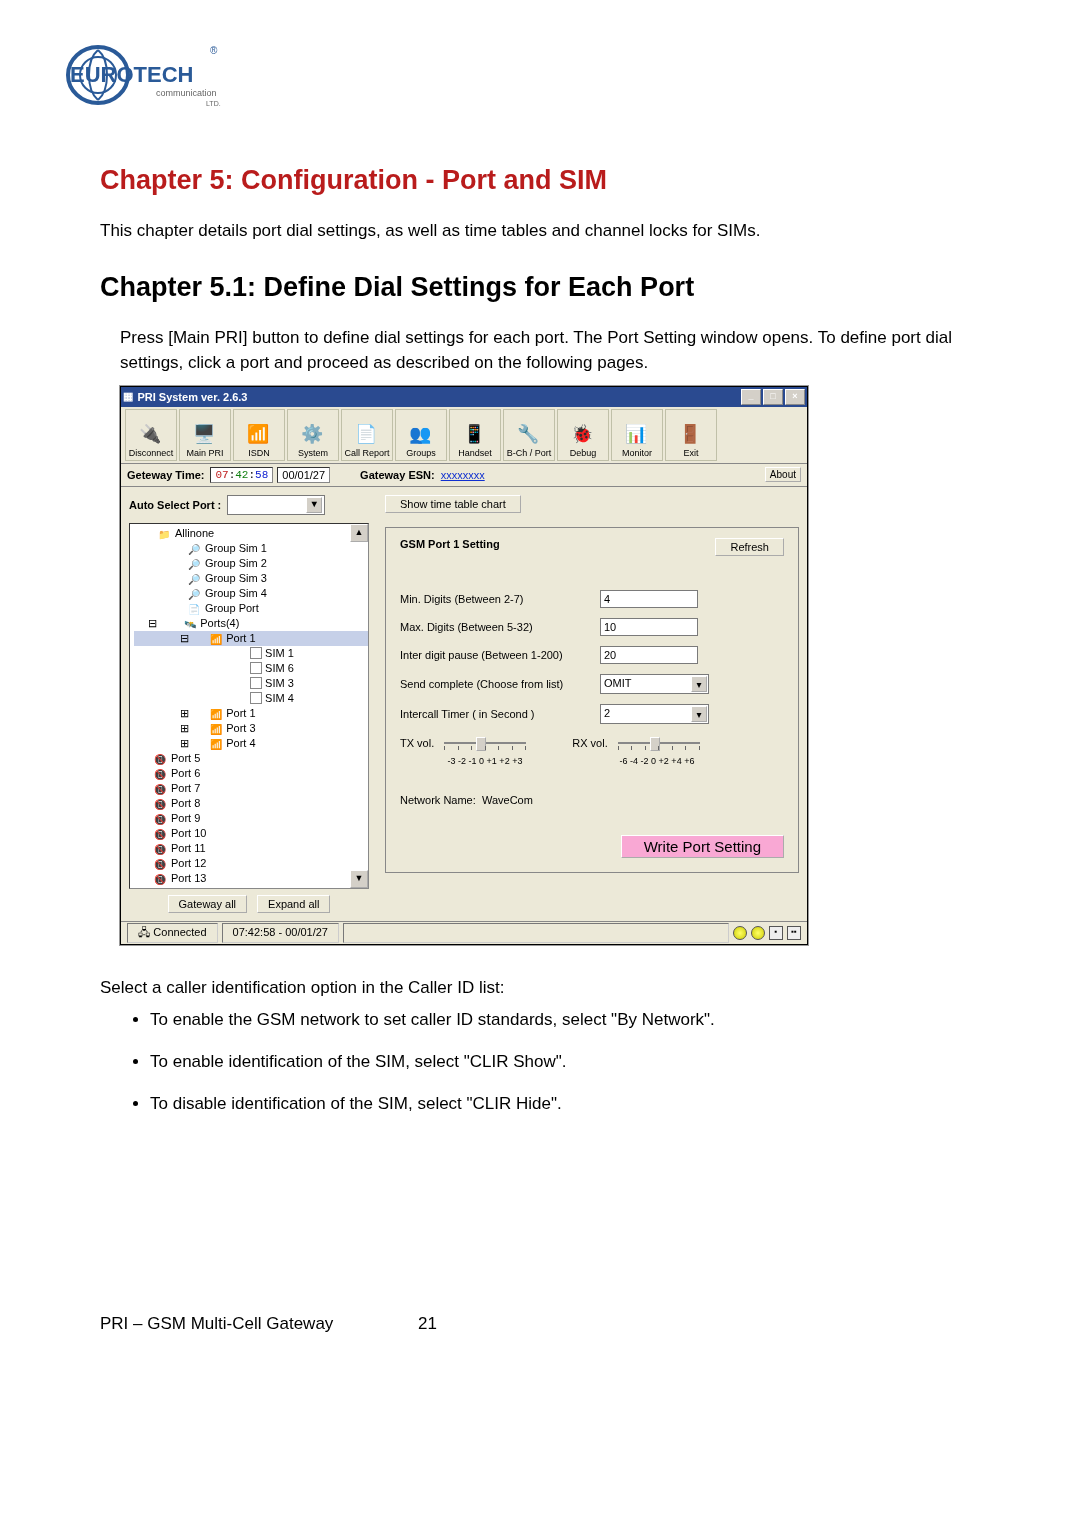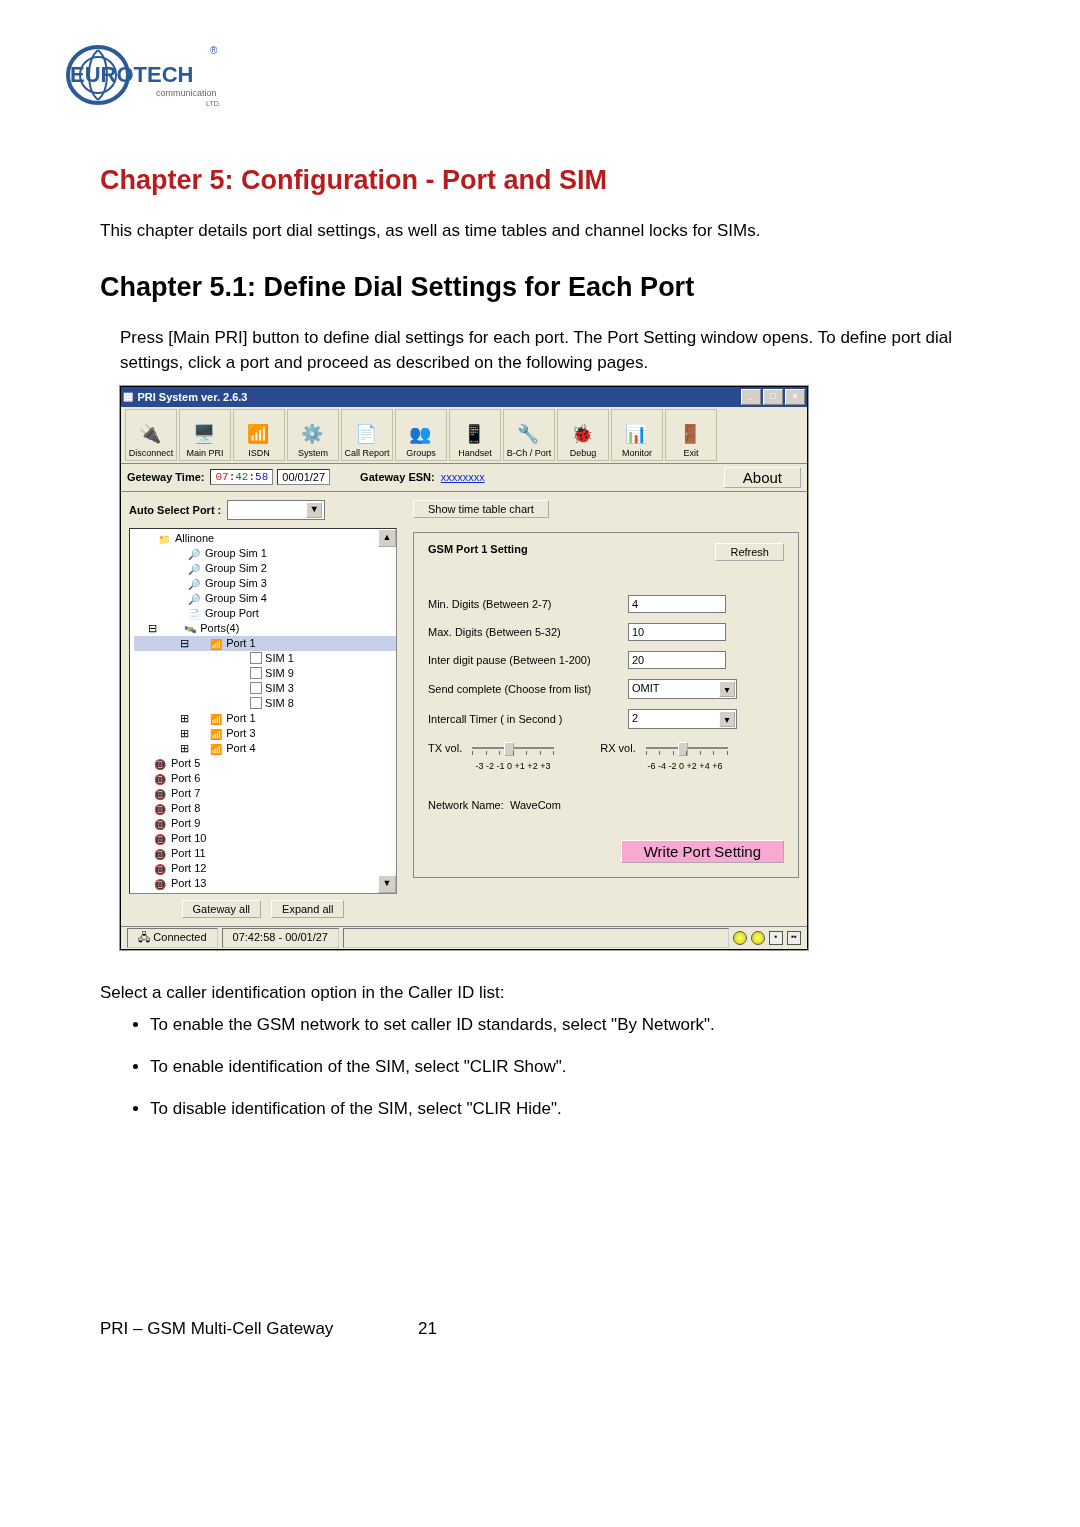--- a/index.html
+++ b/index.html
@@ -141,32 +141,32 @@
     background: #fff;
     border: 1px inset #888;
     padding: 1px 4px;
     margin-right: 30px;
   }
   .bar2 .esnval { color: #1030d0; text-decoration: underline; }
   .about-btn {
     margin-left: auto;
     border: 1px outset #fff;
     background: #ece9d8;
-    padding: 1px 18px;
-    font-size: 15px;
+    padding: 1px 4px;
+    font-size: 10px;
     cursor: pointer;
   }
   .app-body {
     display: flex;
     padding: 8px;
     gap: 8px;
     background: #ece9d8;
   }
   .left-panel {
-    width: 268px;
+    width: 240px;
   }
   .auto-row {
     display: flex;
     align-items: center;
     margin-bottom: 8px;
     font-weight: bold;
     font-size: 11px;
   }
   .combo {
     border: 1px solid #7a7a7a;
@@ -501,23 +501,23 @@
           <div class="scroll-up">▲</div>
           <div class="tree-item"><span class="ind" style="width:24px;"></span><span class="ic ic-folder">📁</span><span>Allinone</span></div>
           <div class="tree-item"><span class="ind" style="width:54px;"></span><span class="ic ic-red">🔎</span><span>Group Sim 1</span></div>
           <div class="tree-item"><span class="ind" style="width:54px;"></span><span class="ic ic-red">🔎</span><span>Group Sim 2</span></div>
           <div class="tree-item"><span class="ind" style="width:54px;"></span><span class="ic ic-red">🔎</span><span>Group Sim 3</span></div>
           <div class="tree-item"><span class="ind" style="width:54px;"></span><span class="ic ic-red">🔎</span><span>Group Sim 4</span></div>
           <div class="tree-item"><span class="ind" style="width:54px;"></span><span class="ic ic-blue">📄</span><span>Group Port</span></div>
           <div class="tree-item"><span class="ind" style="width:14px;"></span>⊟<span class="ind" style="width:26px;"></span><span class="ic">🛰️</span><span>Ports(4)</span></div>
           <div class="tree-item tree-sel"><span class="ind" style="width:46px;"></span>⊟<span class="ind" style="width:20px;"></span><span class="ic ic-blue">📶</span><span>Port 1</span></div>
           <div class="tree-item"><span class="ind" style="width:116px;"></span><span class="ic-sim"></span>&nbsp;<span>SIM 1</span></div>
-          <div class="tree-item"><span class="ind" style="width:116px;"></span><span class="ic-sim"></span>&nbsp;<span>SIM 9</span></div>
+          <div class="tree-item"><span class="ind" style="width:116px;"></span><span class="ic-sim"></span>&nbsp;<span>SIM 6</span></div>
           <div class="tree-item"><span class="ind" style="width:116px;"></span><span class="ic-sim"></span>&nbsp;<span>SIM 3</span></div>
-          <div class="tree-item"><span class="ind" style="width:116px;"></span><span class="ic-sim"></span>&nbsp;<span>SIM 8</span></div>
+          <div class="tree-item"><span class="ind" style="width:116px;"></span><span class="ic-sim"></span>&nbsp;<span>SIM 4</span></div>
           <div class="tree-item"><span class="ind" style="width:46px;"></span>⊞<span class="ind" style="width:20px;"></span><span class="ic ic-blue">📶</span><span>Port 1</span></div>
           <div class="tree-item"><span class="ind" style="width:46px;"></span>⊞<span class="ind" style="width:20px;"></span><span class="ic ic-blue">📶</span><span>Port 3</span></div>
           <div class="tree-item"><span class="ind" style="width:46px;"></span>⊞<span class="ind" style="width:20px;"></span><span class="ic ic-blue">📶</span><span>Port 4</span></div>
           <div class="tree-item"><span class="ind" style="width:20px;"></span><span class="ic ic-port-off">📵</span><span>Port 5</span></div>
           <div class="tree-item"><span class="ind" style="width:20px;"></span><span class="ic ic-port-off">📵</span><span>Port 6</span></div>
           <div class="tree-item"><span class="ind" style="width:20px;"></span><span class="ic ic-port-off">📵</span><span>Port 7</span></div>
           <div class="tree-item"><span class="ind" style="width:20px;"></span><span class="ic ic-port-off">📵</span><span>Port 8</span></div>
           <div class="tree-item"><span class="ind" style="width:20px;"></span><span class="ic ic-port-off">📵</span><span>Port 9</span></div>
           <div class="tree-item"><span class="ind" style="width:20px;"></span><span class="ic ic-port-off">📵</span><span>Port 10</span></div>
           <div class="tree-item"><span class="ind" style="width:20px;"></span><span class="ic ic-port-off">📵</span><span>Port 11</span></div>

